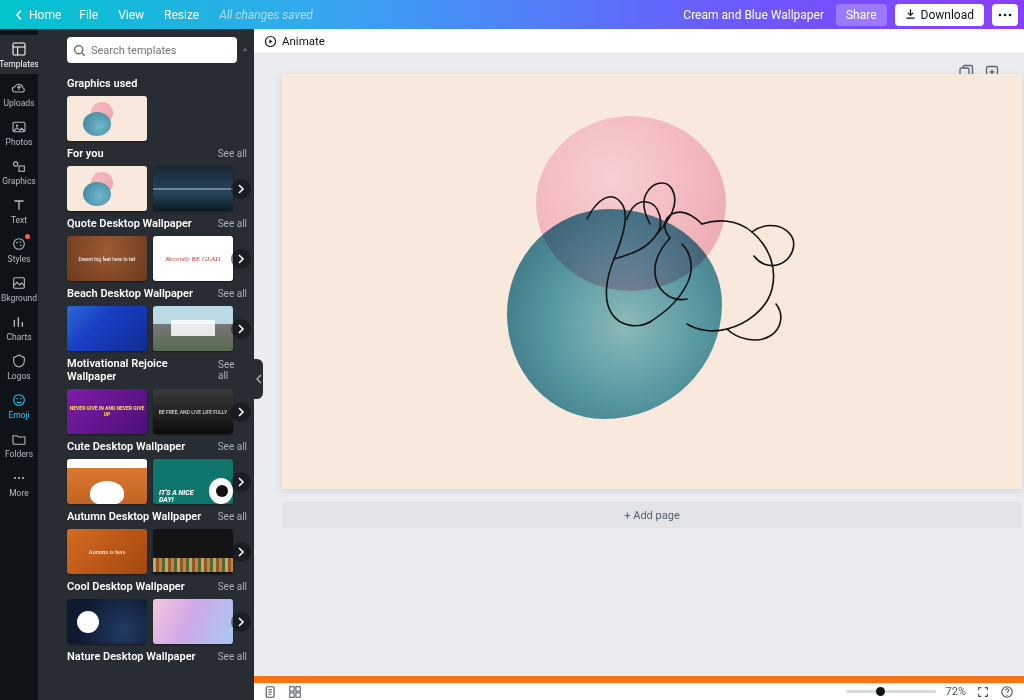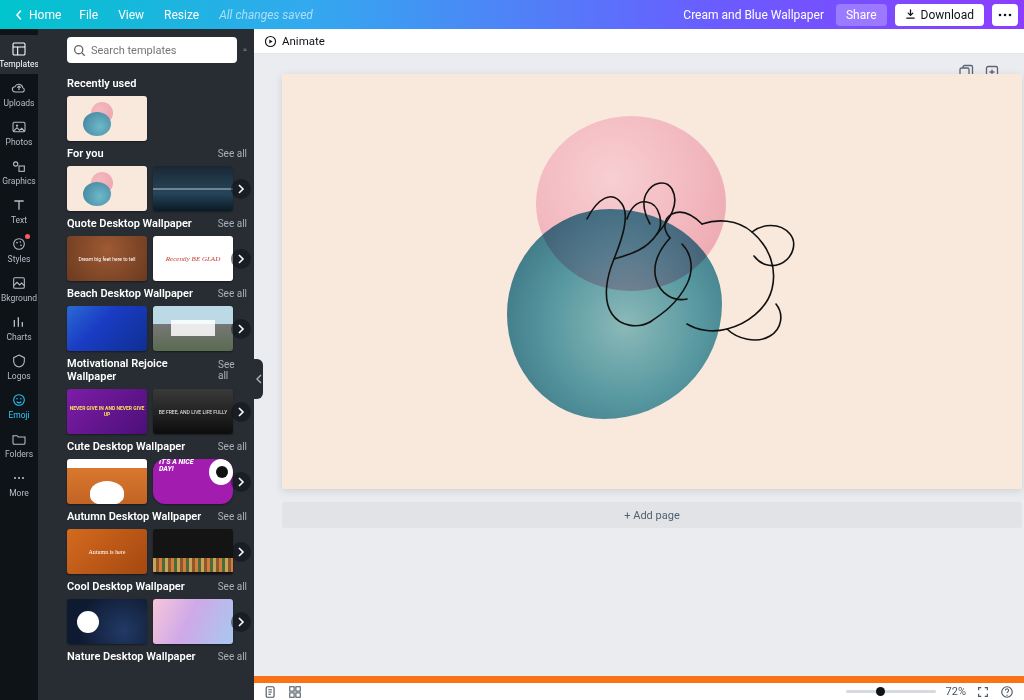--- a/index.html
+++ b/index.html
@@ -74,21 +74,21 @@
   .art-white span{font-size:7px;color:#c23a2e;font-family:serif;font-style:italic;}
   .art-bblue { background:linear-gradient(135deg,#2a6bd4,#1a3cc4 40%,#0f2f91);} 
   .art-beach { background:linear-gradient(180deg,#bcd9e6 0%,#bcd9e6 40%,#777 40%,#5a6b50 100%); position:relative;}
   .art-beach::after{content:"";position:absolute;left:18px;top:14px;width:44px;height:16px;background:rgba(255,255,255,0.85);}
   .art-purple { background:linear-gradient(135deg,#7d1da8,#4c0f77); display:flex;align-items:center;justify-content:center;}
   .art-purple span{font-size:5px;color:#ffe15a;font-weight:700;text-align:center;line-height:1.1;}
   .art-dark { background:linear-gradient(180deg,#3a3a3a,#0d0d0d); display:flex;align-items:center;justify-content:center;}
   .art-dark span{font-size:5px;color:#eee;}
   .art-cat { background:linear-gradient(180deg,#ffffff 0%,#ffffff 20%,#d9772e 20%,#c26424 100%); position:relative;}
   .art-cat::before{content:"";position:absolute;left:50%;top:22px;transform:translateX(-50%);width:34px;height:24px;border-radius:50% 50% 40% 40%;background:#fff;}
-  .art-nice { background:#a21caf; display:flex; align-items:flex-start; gap:4px; padding-left:6px;border-radius:12px;}
+  .art-nice { background:#0f766e; display:flex; align-items:flex-end; gap:4px; padding-left:6px;}
   .art-nice .txt{font-size:7px;font-weight:800;color:#fff;font-style:italic;line-height:1;}
   .art-nice .eye{width:26px;height:26px;border-radius:50%;background:#fff;position:relative;}
   .art-nice .eye::after{content:"";position:absolute;left:7px;top:7px;width:12px;height:12px;border-radius:50%;background:#111;}
   .art-autumn1 { background:linear-gradient(135deg,#d46a1f,#a44810); display:flex;align-items:center;justify-content:center;}
   .art-autumn1 span{font-size:6px;color:#fff;font-family:cursive;}
   .art-autumn2 { background:#141414; position:relative;}
   .art-autumn2::after{content:"";position:absolute;left:0;right:0;bottom:2px;height:14px;background:repeating-linear-gradient(90deg,#caa35a 0 3px,#8a5a2a 3px 6px,#d67b3c 6px 9px,#4a6b3a 9px 12px);}
   .art-cool1 { background:radial-gradient(circle at 70% 70%, #223a66 0%, #0e1a30 70%); position:relative;}
   .art-cool1::after{content:"";position:absolute;left:10px;top:12px;width:22px;height:22px;border-radius:50%;background:#fff;}
   .art-cool2 { background:linear-gradient(115deg,#f7c6d9 0%, #cfa9e8 45%, #a8c8f0 100%);}
@@ -266,21 +266,21 @@
         <input placeholder="Search templates" style="">
       </div>
       <svg class="filter" viewBox="0 0 16 16">
           <path d="M2 4h12M5 4v2m6-2v2M2 10h12M5 10v2m6-2v2" stroke="currentColor" stroke-width="1.4"></path>
         </svg>
     </div>
 
     <div class="scroll">
 
       <div class="section-title">
-          <span>Recently used</span>
+          <span>Graphics used</span>
         </div>
       <div class="thumb-row">
         <div class="thumb single art-cream"></div>
       </div>
 
       <div class="section-title">
         <span>For you</span>
         <span class="see-all">See all</span>
       </div>
       <div class="thumb-row">

